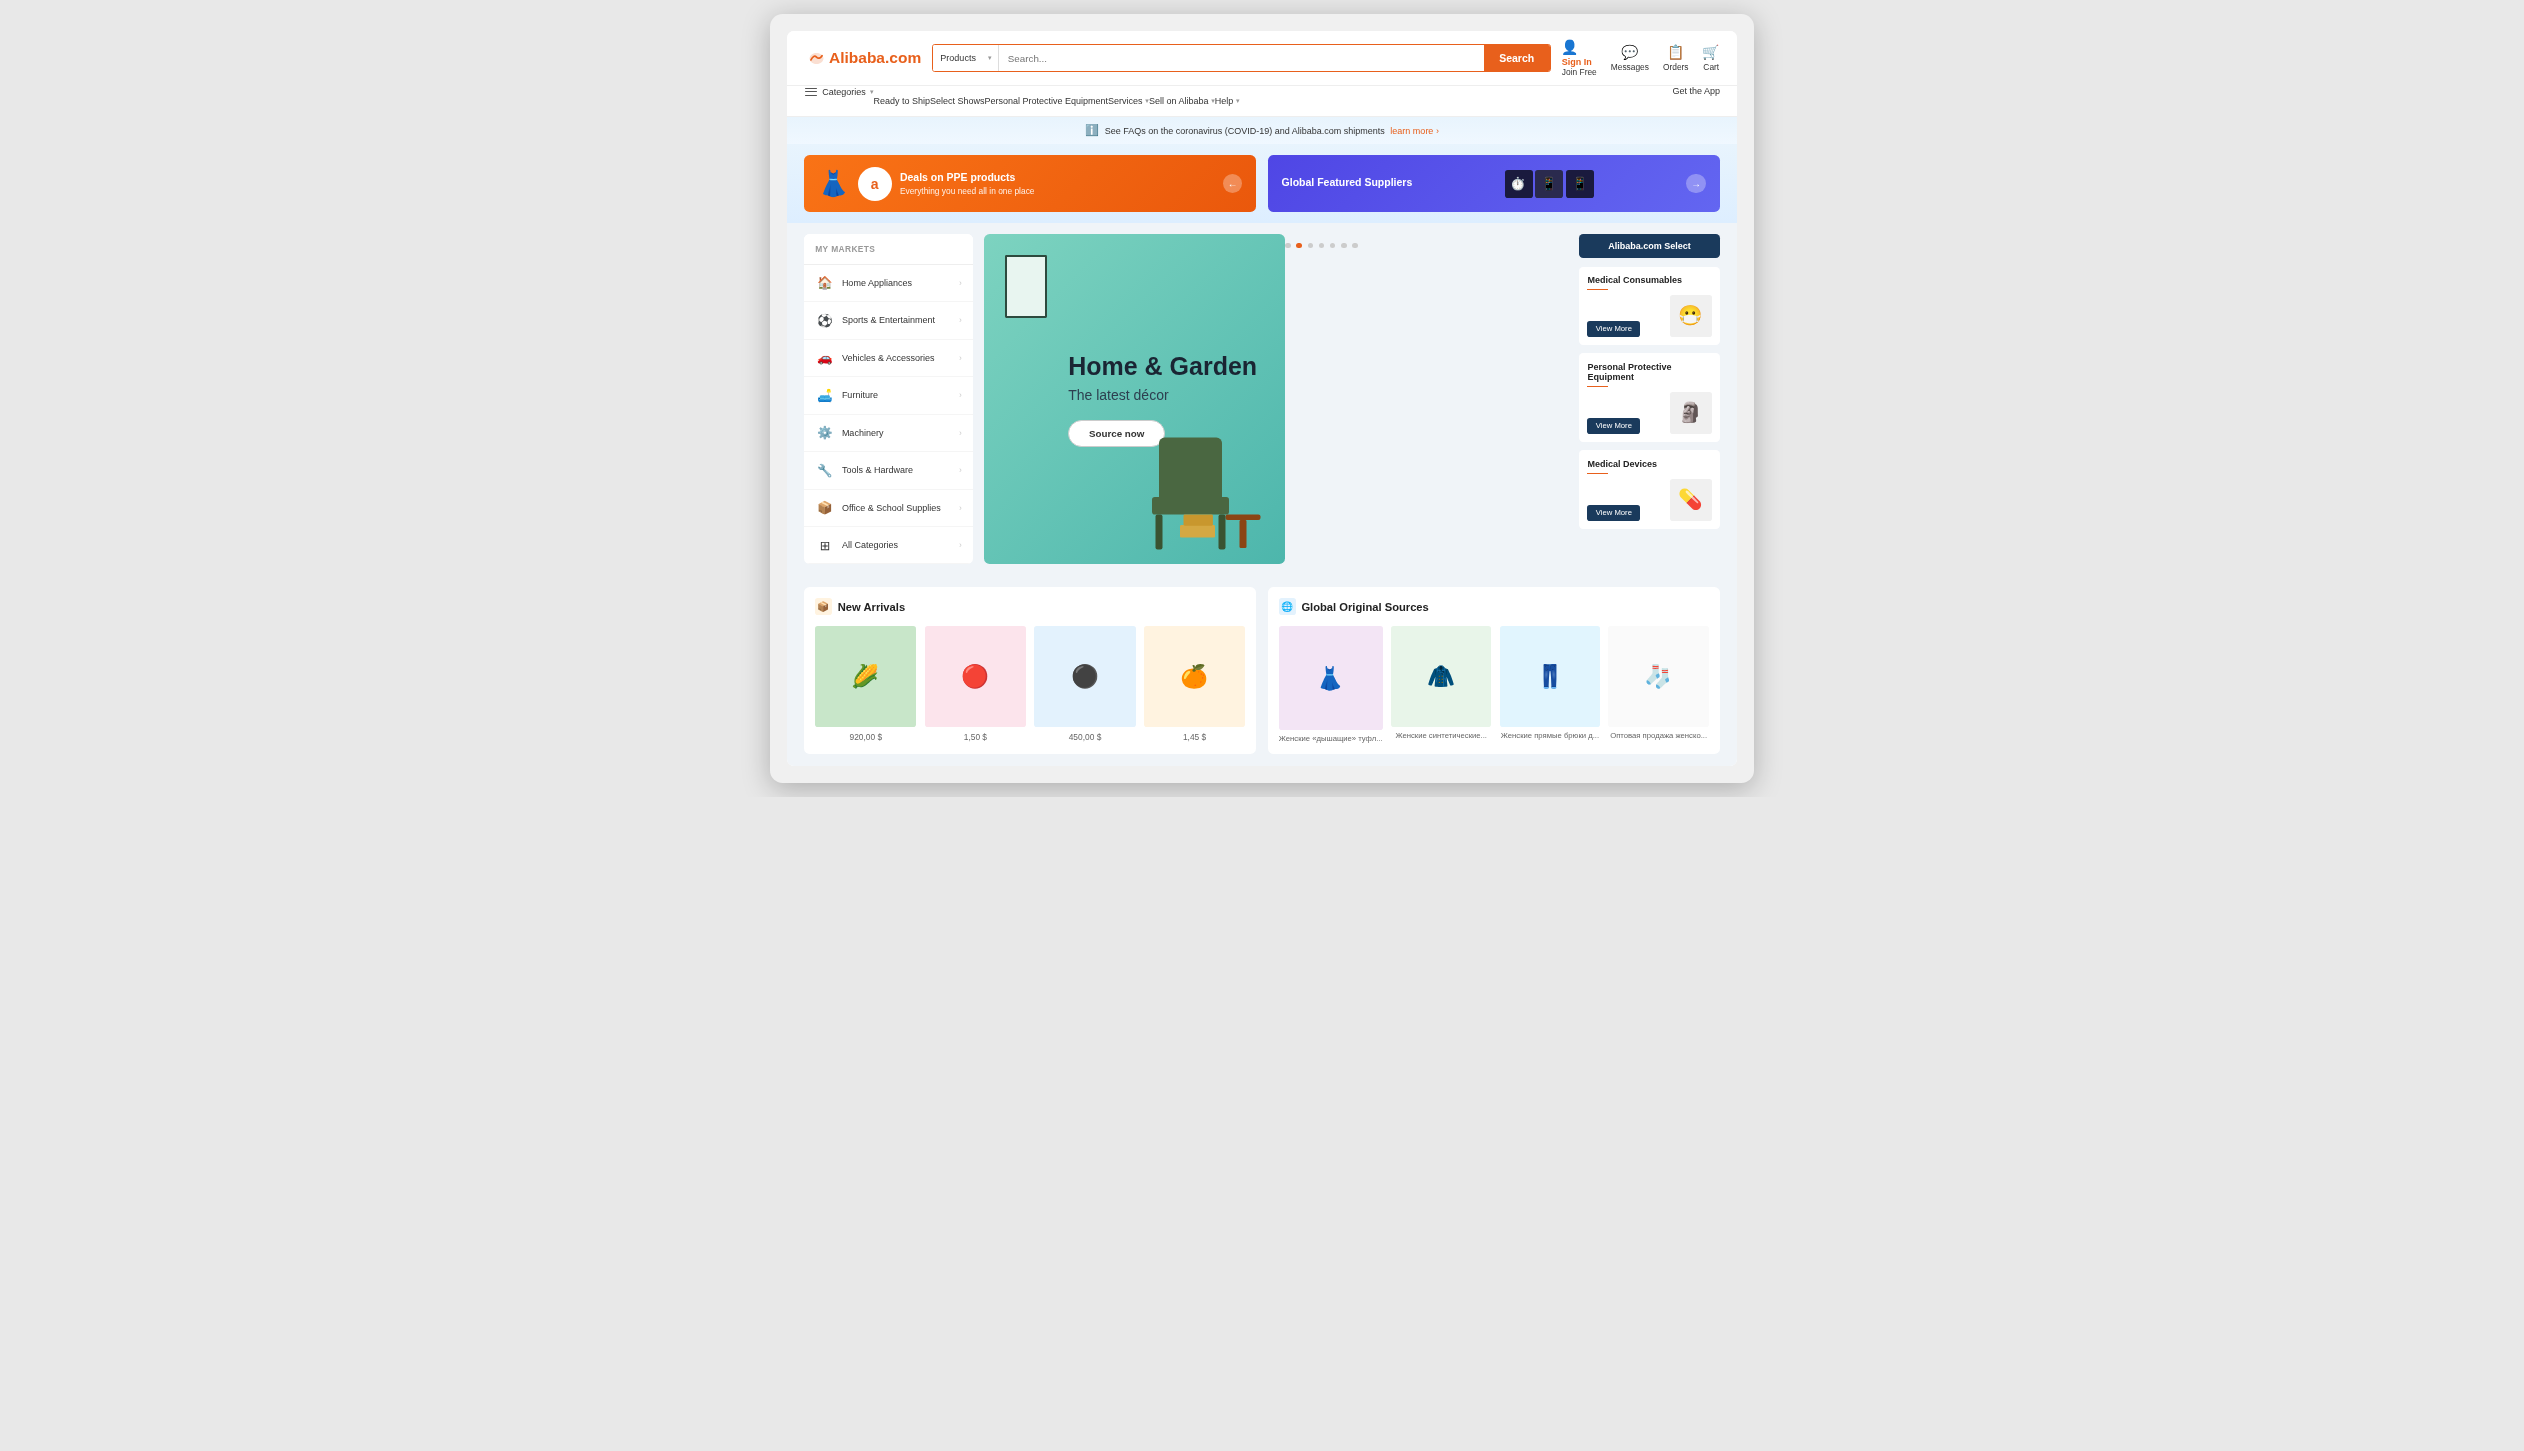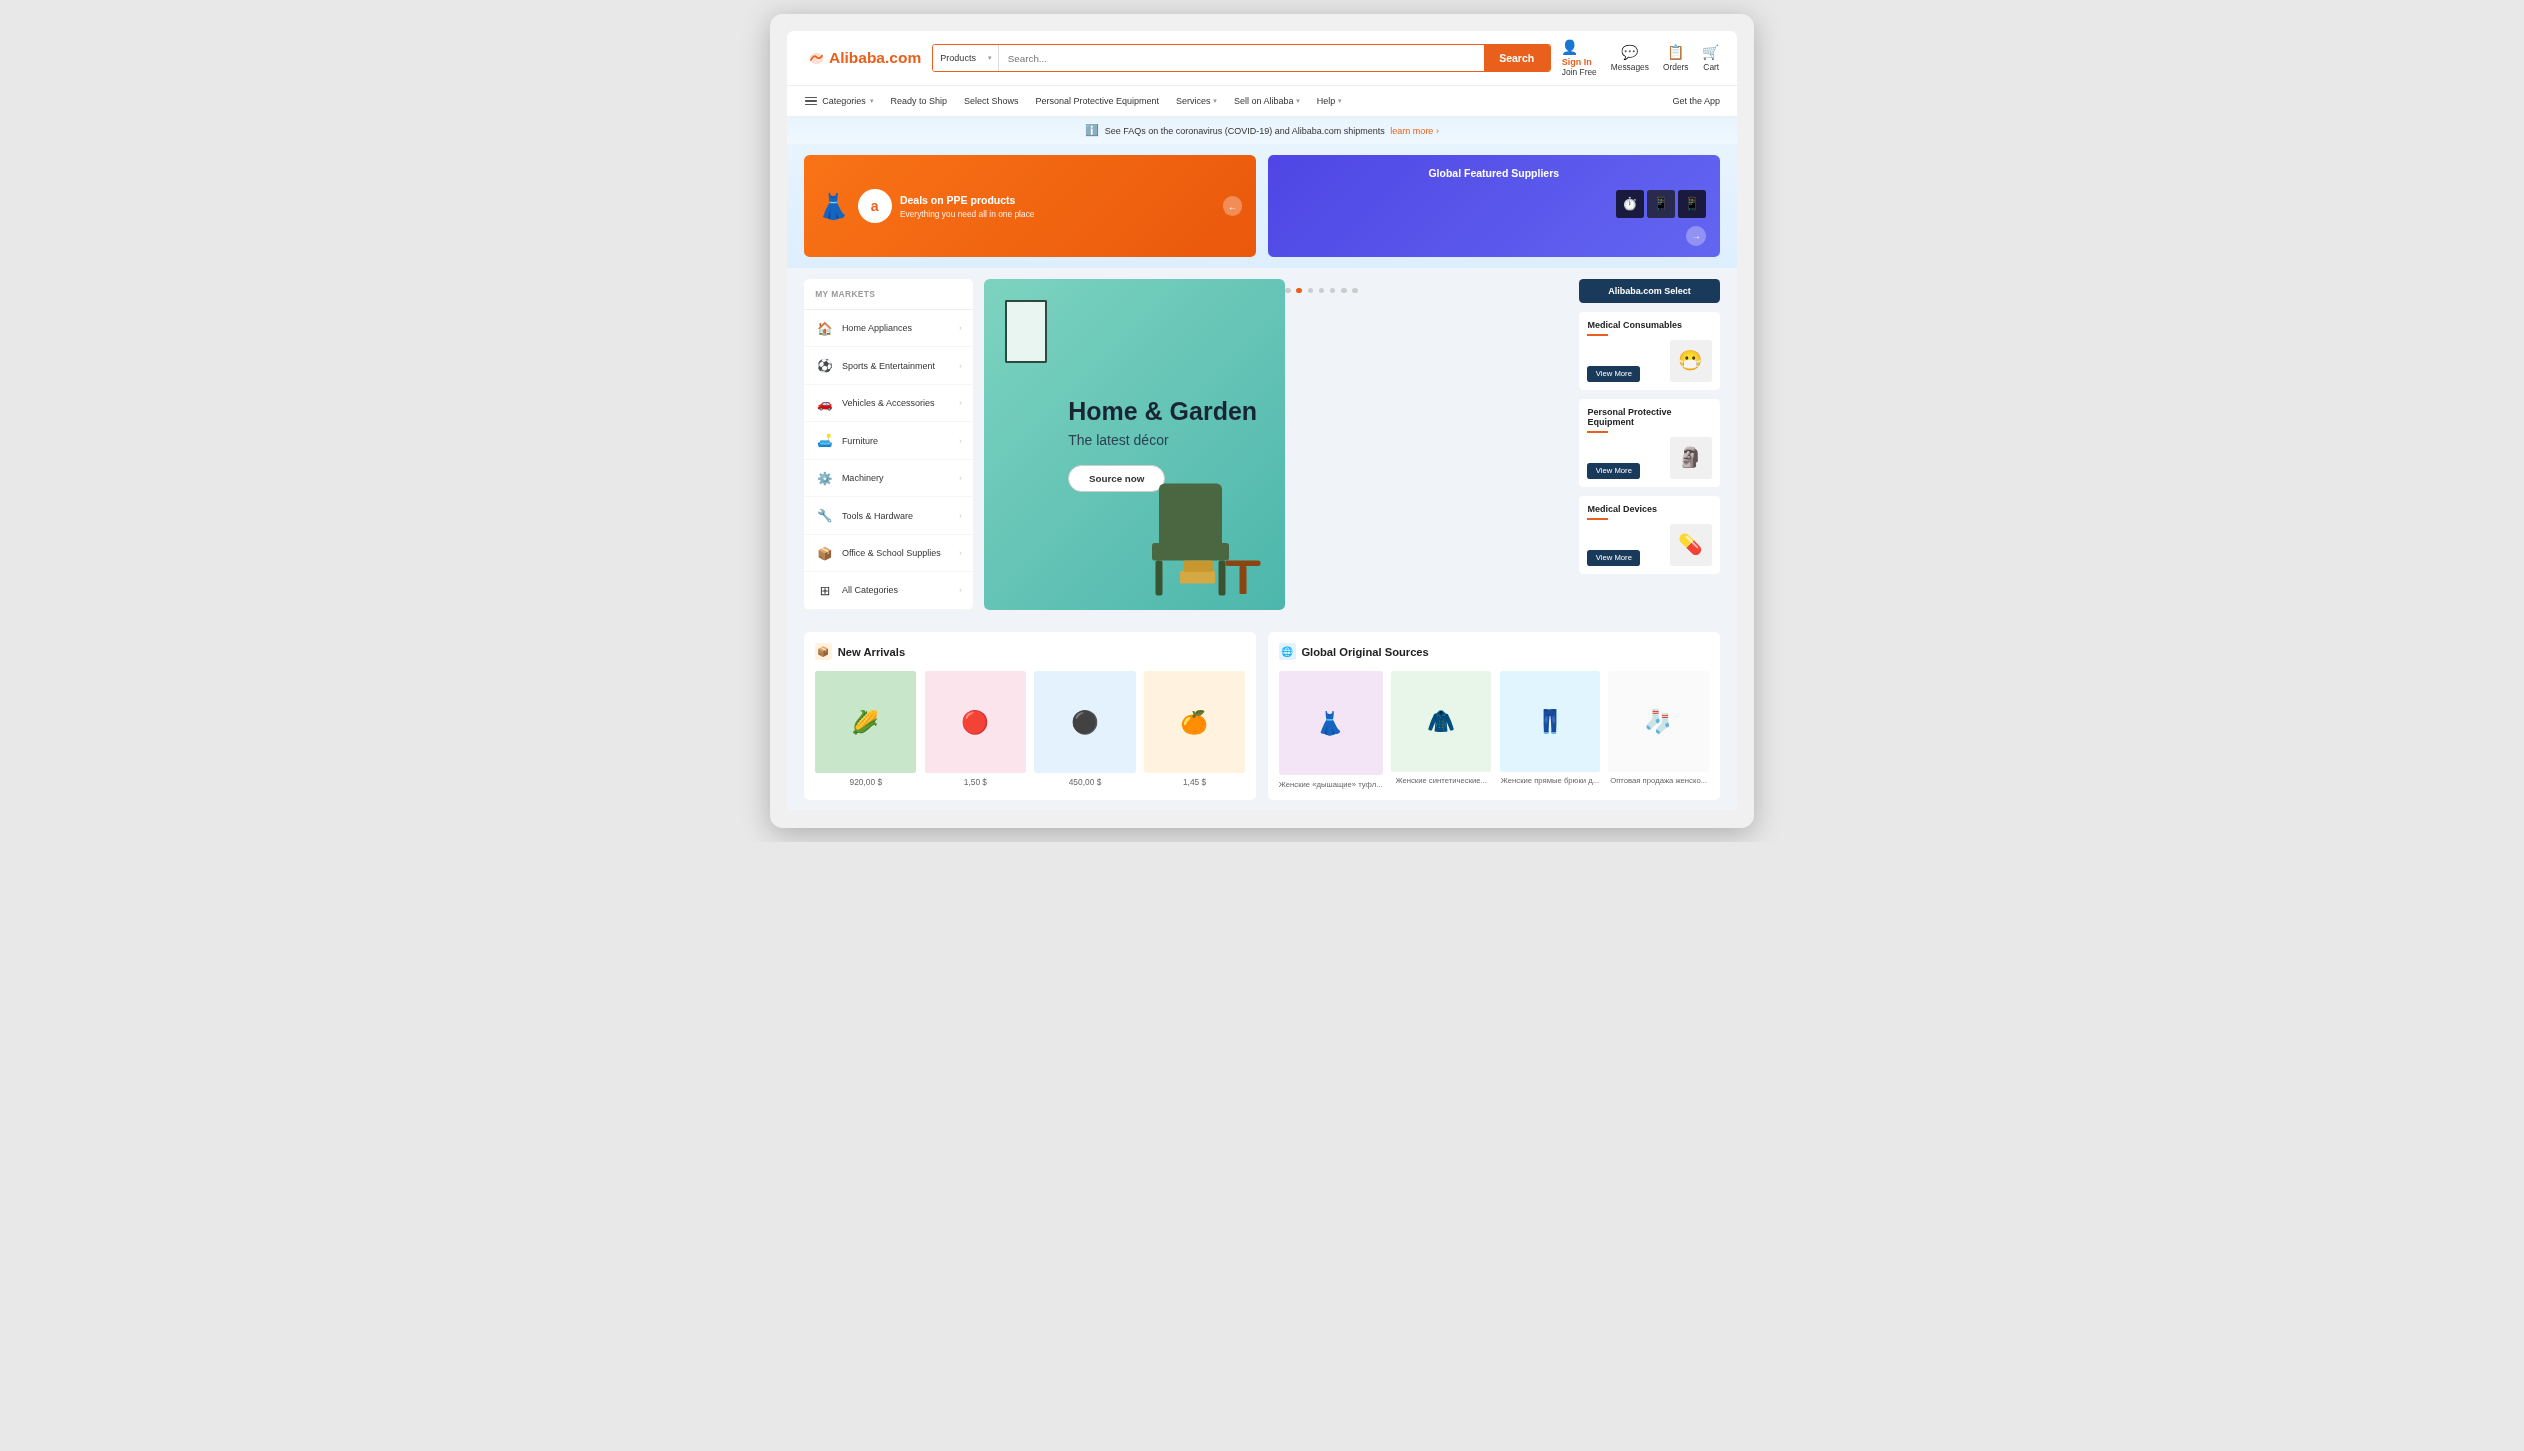--- a/index.html
+++ b/index.html
@@ -123,23 +123,22 @@
     .sign-in-area .sign-in-link {
       font-weight: bold;
       color: #e8601c;
     }
 
     
     .nav-bar {
       background: #fff;
       border-bottom: 0.7px solid #eee;
       display: flex;
-      align-items: center;
+      align-items: flex-start;
       padding: 0 17px;
-      gap: 17px;
       height: 31px;
     }
 
     .nav-item {
       font-size: 9px;
       color: #333;
       cursor: pointer;
       white-space: nowrap;
       display: flex;
       align-items: center;
@@ -209,21 +208,20 @@
     }
 
     .banner-card-orange {
       background: linear-gradient(135deg, #f97316, #ea580c);
       color: #fff;
     }
 
     .banner-card-purple {
       background: linear-gradient(135deg, #4f46e5, #6366f1);
       color: #fff;
-      flex-direction: column;
     }
 
     .banner-card-text h3 {
       font-size: 10.5px;
       font-weight: bold;
       margin-bottom: 2.8px;
     }
 
     .banner-card-text p {
       font-size: 8.4px;

